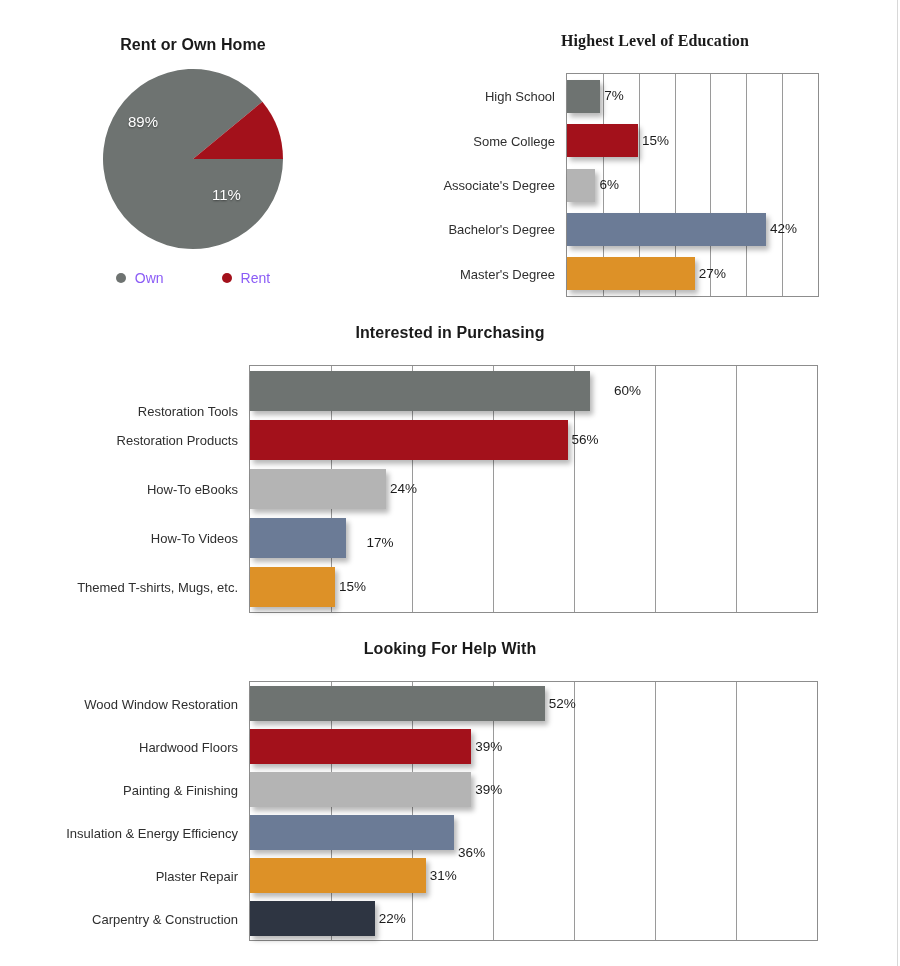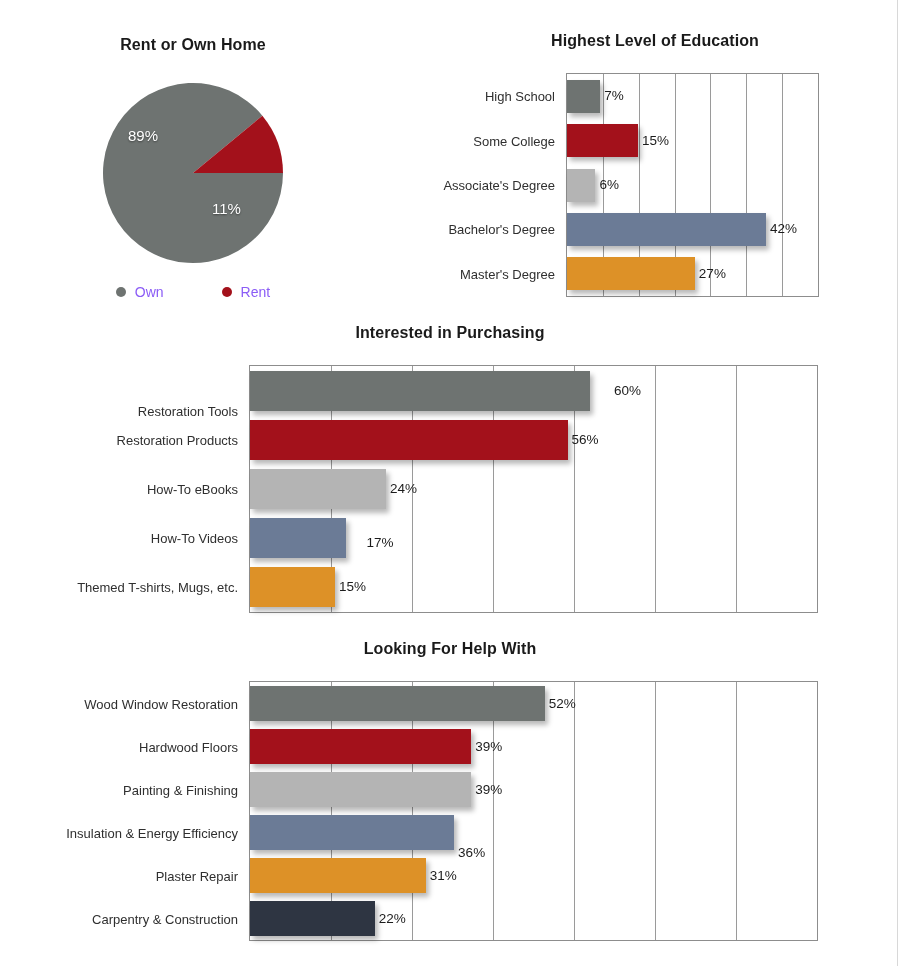--- a/index.html
+++ b/index.html
@@ -39,21 +39,21 @@
   }
 
   
   #pie-panel {
     position: absolute;
     left: 18px;
     top: 36px;
     width: 350px;
     height: 275px;
   }
-  #pie-panel .chart-title { margin-bottom: 28px; }
+  #pie-panel .chart-title { margin-bottom: 14px; }
   .pie-wrap {
     position: relative;
     width: 182px;
     height: 182px;
     margin: 0 auto;
   }
   .pie-svg { display: block; }
   .pie-label {
     position: absolute;
     color: #ffffff;
@@ -115,21 +115,21 @@
   .bar-value {
     position: absolute;
     font-size: 13.5px;
     color: #1c1c1c;
     white-space: nowrap;
     line-height: 1;
   }
 
   
   #education-panel { left: 420px; top: 32px;  width: 470px; height: 280px; }
-  #education-panel .chart-title { margin-bottom: 0; }
+  #education-panel .chart-title { margin-bottom: 0; font-family: Liberation Serif, serif; }
   #edu-plot { position: absolute; left: 146px; top: 41px; width: 253px; height: 224px; }
 
   #purchasing-panel { left: 0px; top: 324px; width: 900px; height: 300px; }
   #pur-plot { position: absolute; left: 249px; top: 41px; width: 569px; height: 248px; }
 
   #help-panel { left: 0px; top: 640px; width: 900px; height: 310px; }
   #help-plot { position: absolute; left: 249px; top: 41px; width: 569px; height: 260px; }
 </style>
 </head>
 <body>

